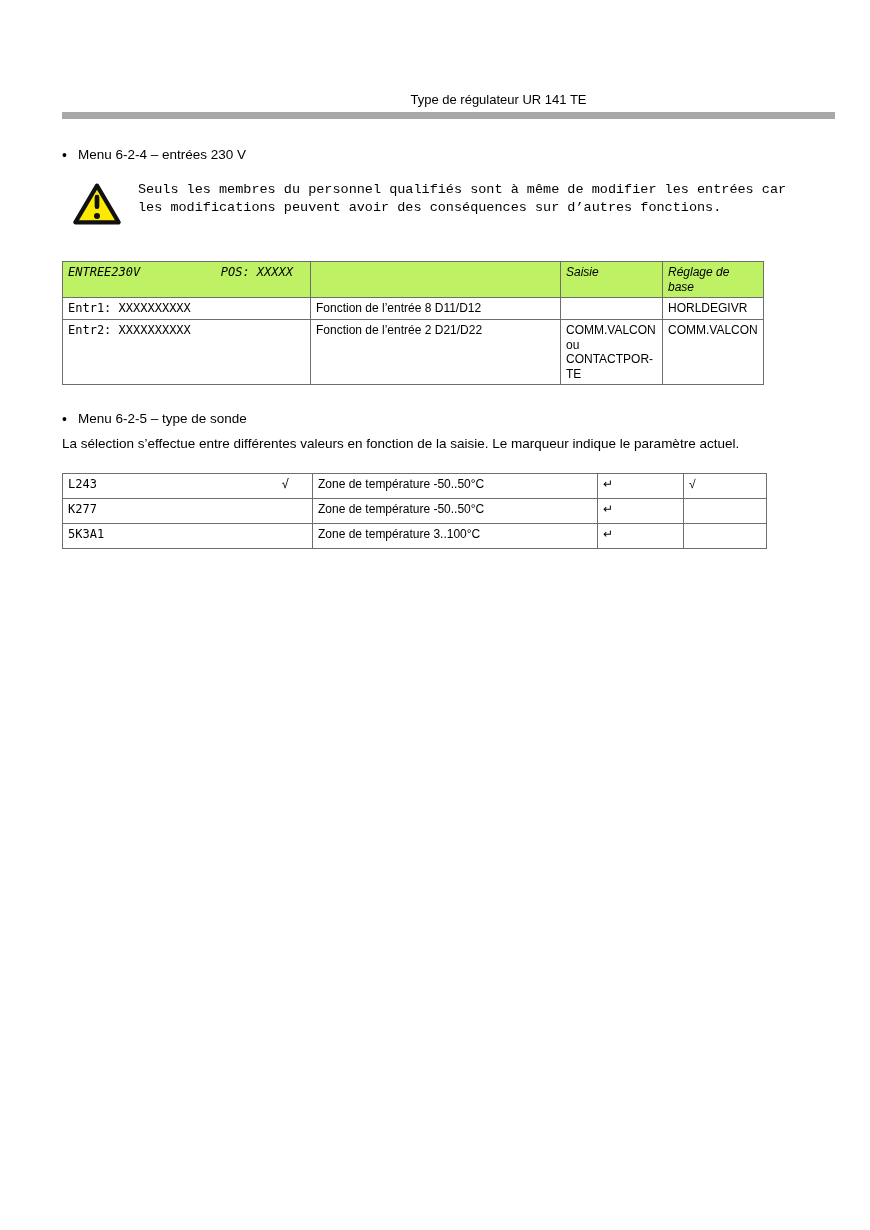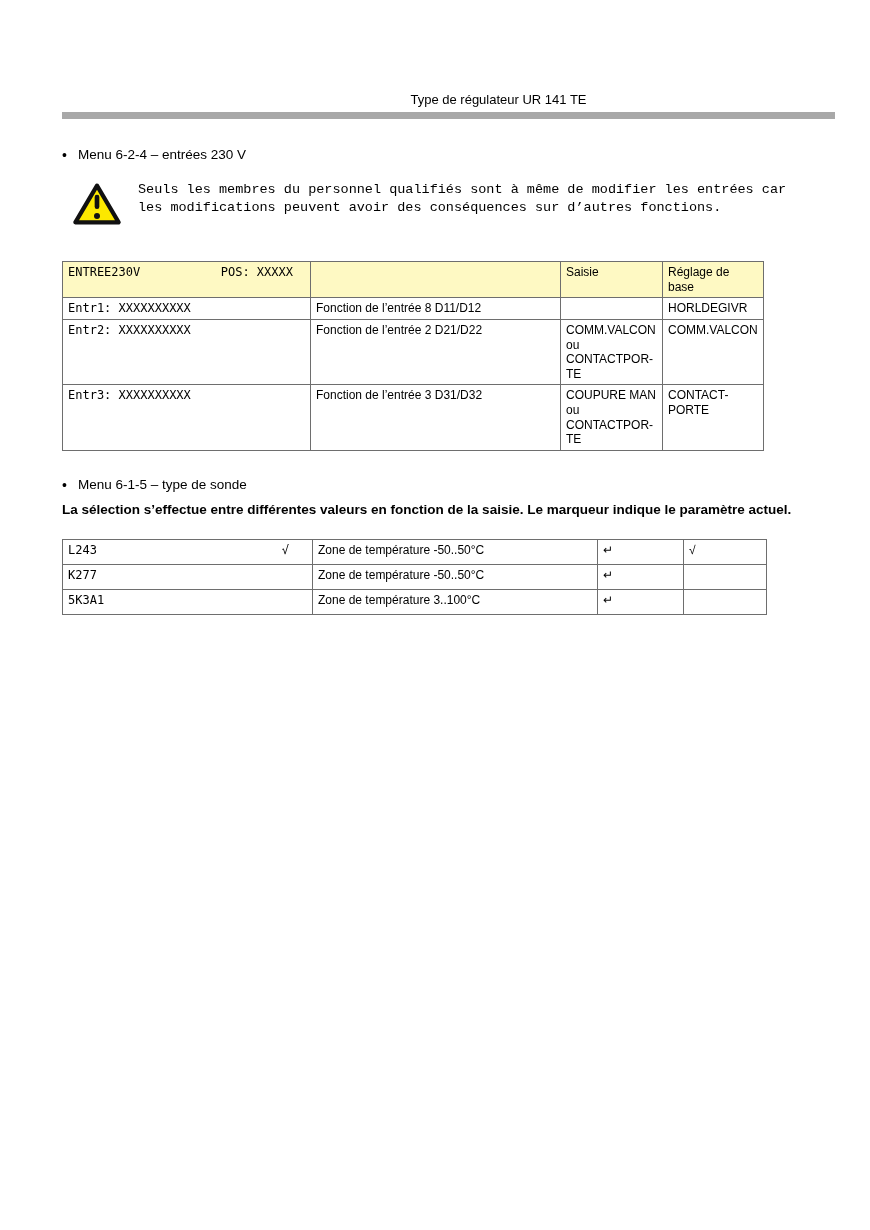--- a/index.html
+++ b/index.html
@@ -25,39 +25,39 @@
   .header-rule {
     margin-top:5px;
     width:773px; height:7px;
     background:#a8a8a8;
   }
 
   
   .bullet-line { margin-top:28px; font-size:13.5px; display:flex; }
   .bullet-line .bullet { width:16px; font-size:14px; }
   .bullet-line-2 { margin-top:26px; }
-  .para { margin-top:9px; font-size:13.5px; width:760px;font-weight:bold; }
+  .para { margin-top:9px; font-size:13.5px; width:760px; }
 
   
   .warning-block { margin-top:18px; display:flex; align-items:flex-start;font-family:Liberation Mono, monospace; }
   .warning-icon { margin-left:10px; width:50px; height:46px; flex:0 0 auto; }
   .warning-text { margin-left:16px; width:655px; font-size:13.5px; line-height:1.35; }
 
   
   table.tbl { border-collapse:collapse; table-layout:fixed; }
   .tbl th, .tbl td {
     border:1px solid #6e6e6e;
     vertical-align:top;
     text-align:left;
     font-weight:normal;
     padding:3px 5px;
     font-size:12px;
     line-height:1.22;
   }
-  .tbl th { background:#fef9c3; }
+  .tbl th { background:#bef264;font-style:italic; }
   .tbl1 { margin-top:34px; width:701px; }
   .tbl1 .c1 { width:248px; } .tbl1 .c2 { width:250px; }
   .tbl1 .c3 { width:102px; } .tbl1 .c4 { width:101px; }
   .tbl1 th { height:22px; }
   .tbl1 .r1 td { height:17px; }
   .tbl2 { margin-top:22px; width:704px; }
   .tbl2 .c1 { width:250px; } .tbl2 .c2 { width:285px; }
   .tbl2 .c3 { width:86px; }  .tbl2 .c4 { width:83px; }
   .tbl2 td { height:25px; }
   .mono { font-family:"DejaVu Sans Mono", "Liberation Mono", monospace; font-size:12px; }
@@ -118,36 +118,26 @@
       </tr>
       <tr>
         <td class="mono">Entr2: XXXXXXXXXX</td>
         <td>Fonction de l’entrée 2 D21/D22</td>
         <td class="pre">COMM.VALCON
 ou
 CONTACTPOR-
 TE</td>
         <td class="pre">COMM.VALCON</td>
       </tr>
-      <tr>
-        <td class="mono">Entr3: XXXXXXXXXX</td>
-        <td>Fonction de l’entrée 3 D31/D32</td>
-        <td class="pre">COUPURE MAN
-ou
-CONTACTPOR-
-TE</td>
-        <td class="pre">CONTACT-
-PORTE</td>
-      </tr>
     </tbody>
       </table>
 
     <div class="bullet-line bullet-line-2">
       <span class="bullet">•</span>
-      <span>Menu 6-1-5 – type de sonde</span>
+      <span>Menu 6-2-5 – type de sonde</span>
     </div>
 
     <div class="para">La sélection s’effectue entre différentes valeurs en fonction de la saisie. Le marqueur indique le paramètre actuel.</div>
 
     <table class="tbl tbl2">
       <colgroup>
           <col class="c1">
           <col class="c2">
           <col class="c3">
           <col class="c4">

